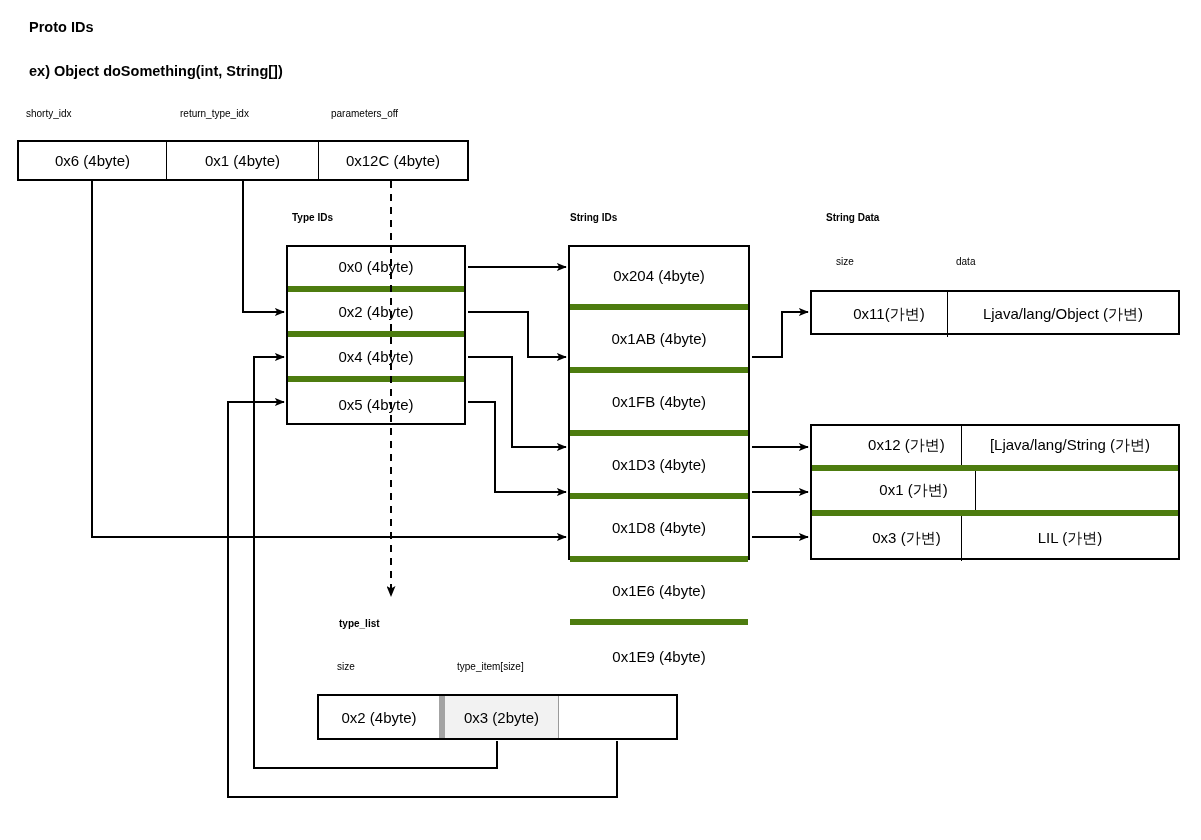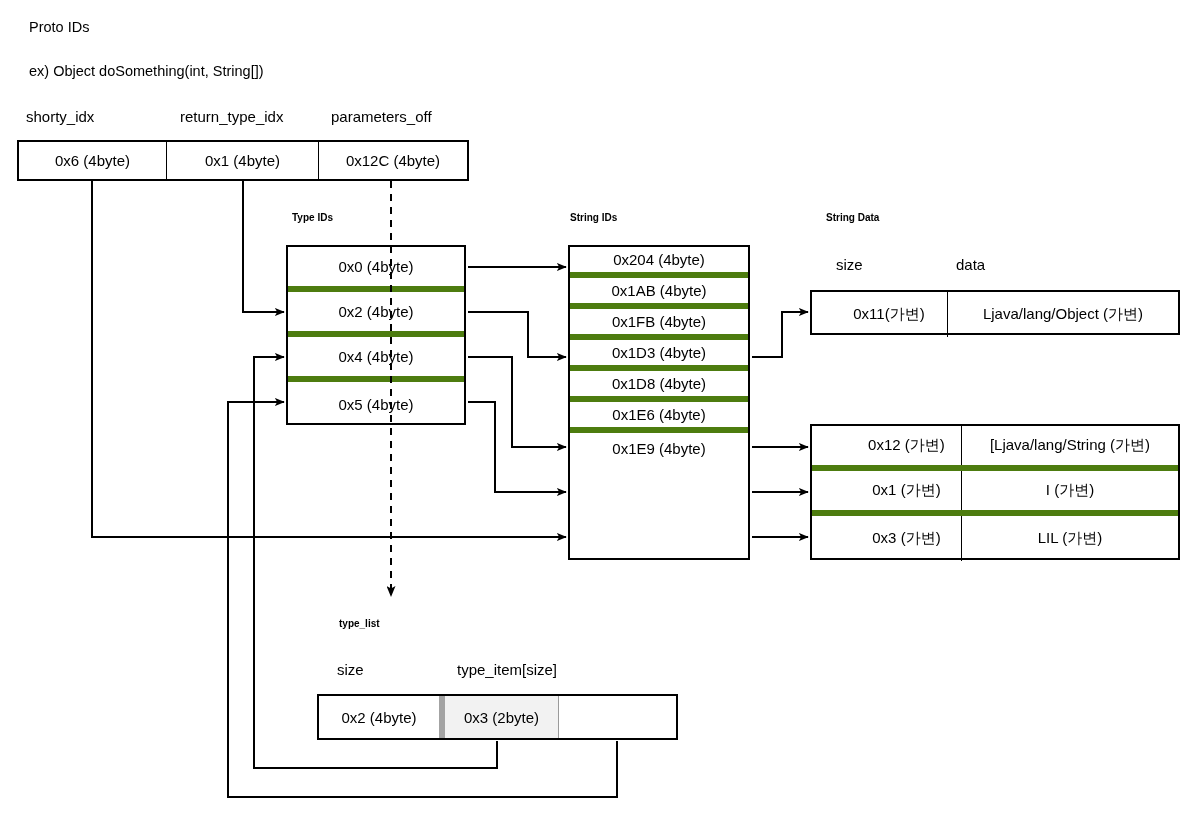--- a/index.html
+++ b/index.html
@@ -22,23 +22,23 @@
     height: 840px;
     pointer-events: none;
   }
   .lbl {
     position: absolute;
     font-size: 15px;
     color: #000000;
     white-space: nowrap;
     line-height: 1.2;
   }
-  .lbl.bold { font-weight: normal; font-size: 14.5px; text-align: right; }
+  .lbl.bold { font-weight: bold; font-size: 14.5px; text-align: right; }
   .lbl.hdr  { font-weight: bold; font-size: 10px; }
-  .lbl.col  { font-size: 15px; }
+  .lbl.col  { font-size: 10px; }
 
   .tbl {
     position: absolute;
     border: 2px solid #000000;
     box-sizing: border-box;
     background: #ffffff;
   }
   .tbl .row {
     display: flex;
     box-sizing: border-box;
@@ -65,21 +65,21 @@
   #proto-c1 { width: 152px; text-align: center; }
   #proto-c2 { width: 148px; }
 
   
   #typeids-table { left: 286px; top: 245px; width: 180px; height: 180px; }
   #typeids-table .row { height: 45px; }
   #typeids-table .cell { width: 100%; height: 100%; }
 
   
   #stringids-table { left: 568px; top: 245px; width: 182px; height: 315px; }
-  #stringids-table .row { height: 31px; }
+  #stringids-table .row { height: 63px; }
   #stringids-table .cell { width: 100%; height: 100%; }
 
   
   #strdata1-table { left: 810px; top: 290px; width: 370px; height: 45px; padding-left: 19px; }
   #strdata1-table .row { height: 45px; }
   .sd-size { width: 124px; }
   .sd-data { width: 244px; }
 
   
   #strdata2-table { left: 810px; top: 424px; width: 370px; height: 136px; }
@@ -172,21 +172,20 @@
     </div>
   </div>
 
   <div class="tbl" id="strdata2-table">
     <div class="row">
       <div class="cell sep sd-size">0x12 (가변)</div>
       <div class="cell sd-data">[Ljava/lang/String (가변)</div>
     </div>
     <div class="row">
       <div class="cell sep sd-size">0x1 (가변)</div>
-      <div class="cell sd-data">I (가변)</div>
     </div>
     <div class="row">
       <div class="cell sep sd-size">0x3 (가변)</div>
       <div class="cell sd-data">LIL (가변)</div>
     </div>
   </div>
 
   <div class="tbl" id="typelist-table">
     <div class="row">
       <div class="cell" id="tl-c0">0x2 (4byte)</div>

